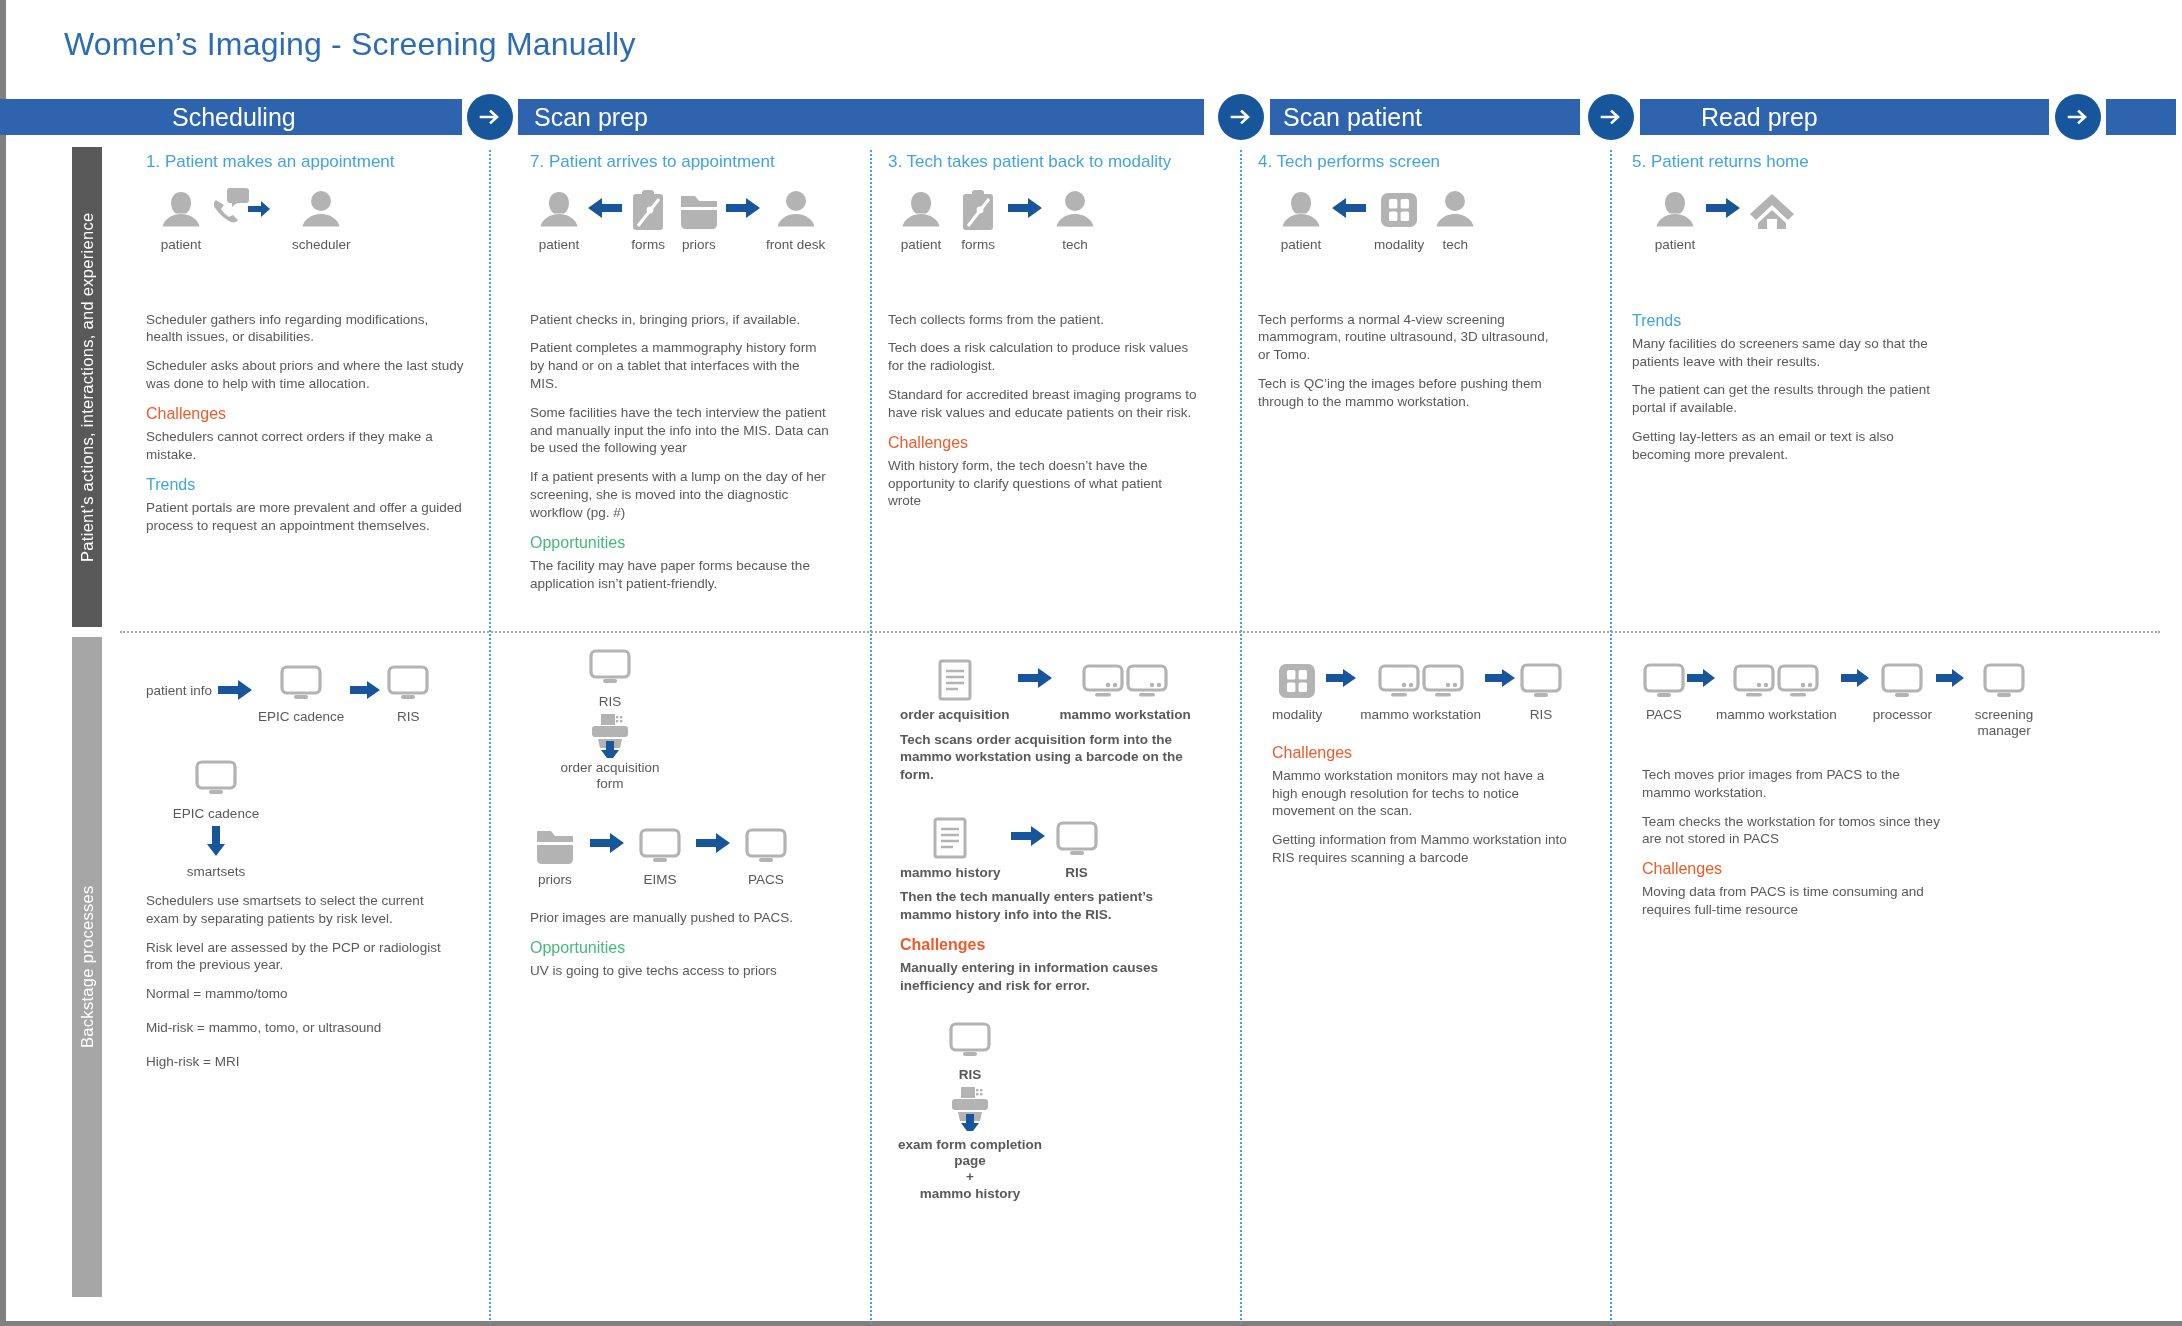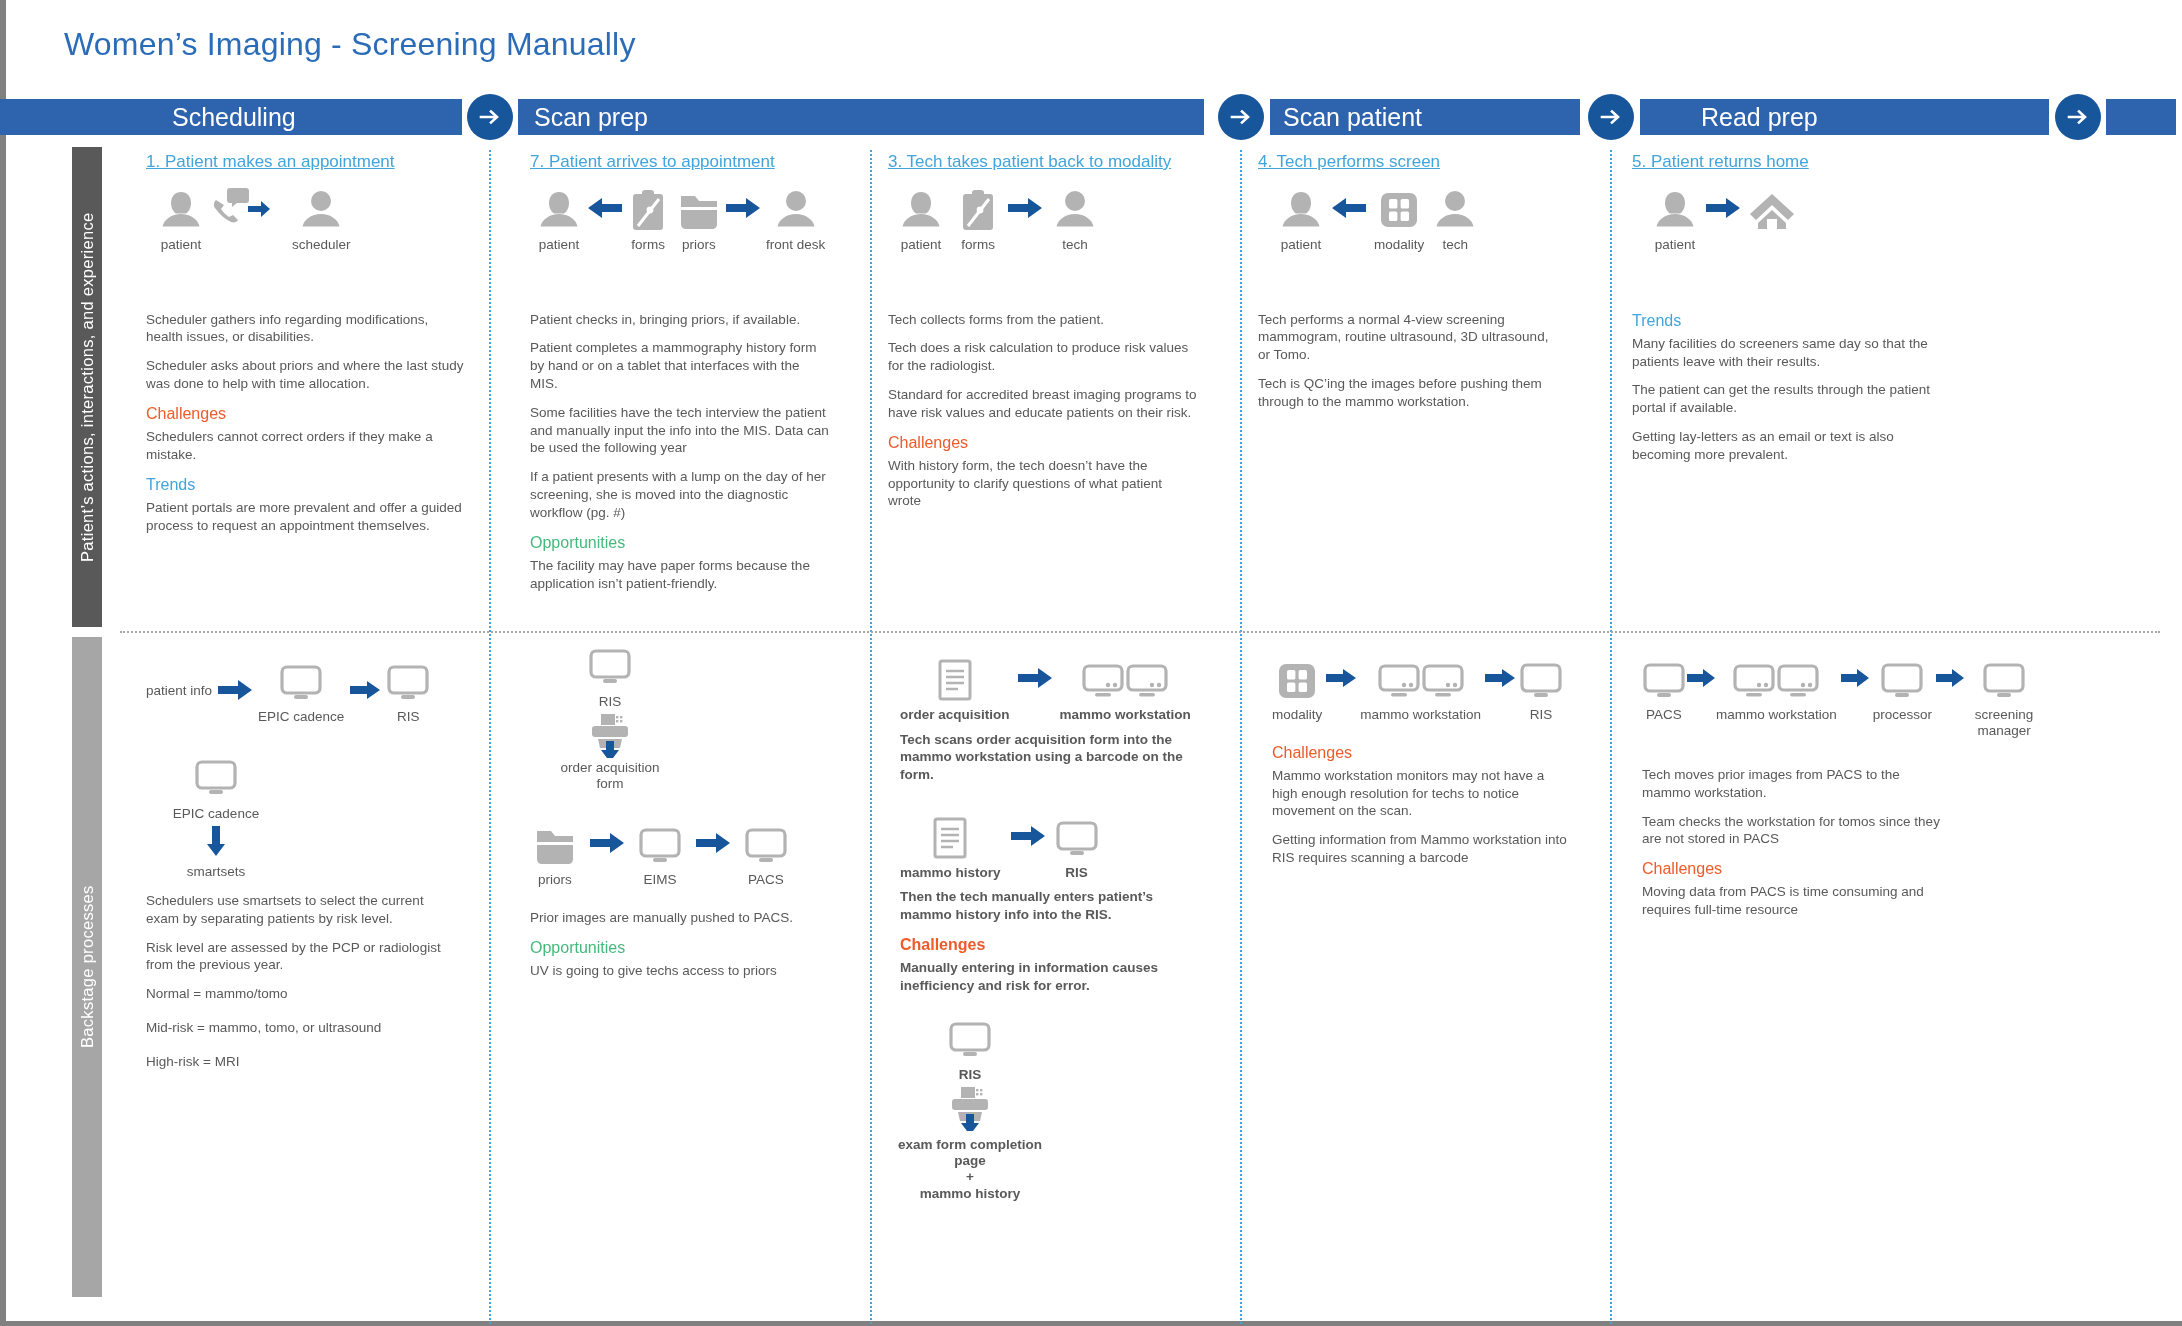--- a/index.html
+++ b/index.html
@@ -50,21 +50,21 @@
     position:absolute; width:0; border-left:2px dotted #41a5dc; height:1182px; top:150px;
   }
   .h-dash {
     position:absolute; left:120px; top:631px; width:2040px;
     border-top:2px dotted #a6a6a6;
   }
 
   
   .col { position:absolute; }
   .step-title {
-    font-size:17px; color:#41a5dc; margin:0 0 0 0; white-space:nowrap;text-decoration:underline;
+    font-size:17px; color:#41a5dc; margin:0 0 0 0; white-space:nowrap;
   }
   .flowrow { display:flex; align-items:flex-start; gap:0px; margin-top:12px; }
   .node { display:flex; flex-direction:column; align-items:center; width:auto; }
   .node .glyph { height:48px; display:flex; align-items:flex-end; justify-content:center; }
   .node .cap {
     font-size:13.5px; color:#595959; margin-top:5px; text-align:center;
     line-height:1.15; white-space:nowrap;
   }
   .node .cap.wrap { white-space:normal; }
   .conn { display:flex; align-items:center; height:48px; }

